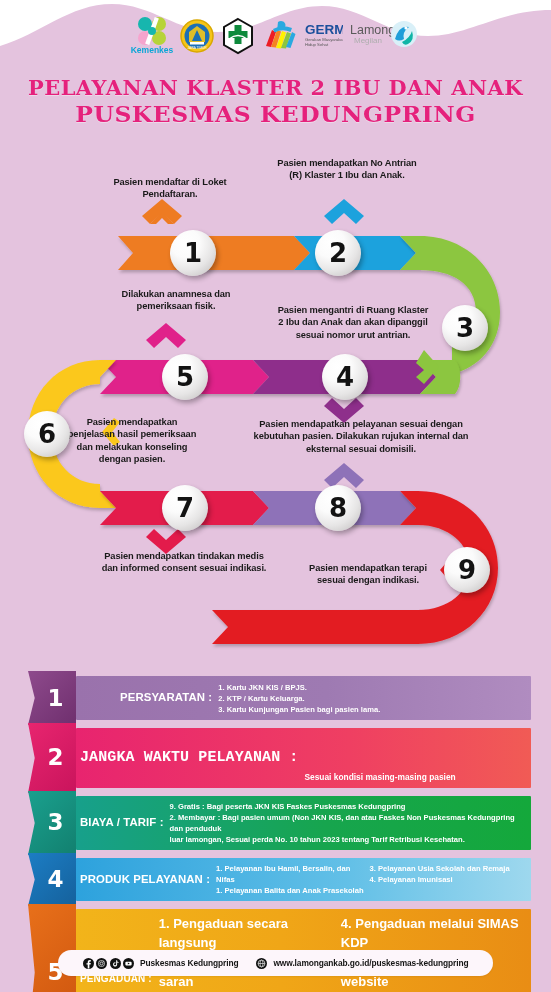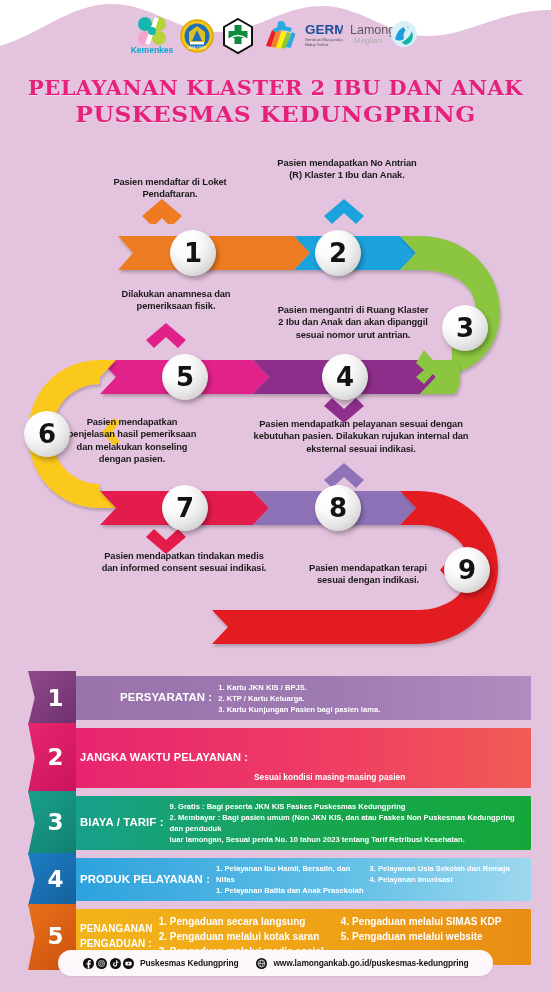--- a/index.html
+++ b/index.html
@@ -173,34 +173,34 @@
     margin-top: 39px;
   }
 
   
   .r1 .tab { background: linear-gradient(135deg,#8e4a8c 0%, #6f2f6e 100%); }
   .r1 .body-bar { background: linear-gradient(90deg,#9a72ac 0%, #9e7ab2 55%, #b08cc0 100%); }
   .r1 .row-title { font-size: 11.4px; padding-left: 40px; }
 
   .r2 .tab { background: linear-gradient(135deg,#e8256f 0%, #c9145c 100%); }
   .r2 .body-bar { background: linear-gradient(90deg,#e8246f 0%, #ef3f62 60%, #f15b55 100%); }
-  .r2 .row-title { font-size: 11px; }
+  .r2 .row-title { font-size: 15px; font-family: Liberation Mono, monospace; }
 
   .r3 .tab { background: linear-gradient(135deg,#1aa08e 0%, #12806f 100%); }
   .r3 .body-bar { background: linear-gradient(90deg,#17a08b 0%, #17a54e 55%, #14a83b 100%); }
   .r3 .row-title { font-size: 11.4px; }
 
   .r4 .tab { background: linear-gradient(135deg,#1c7dc4 0%, #15619c 100%); }
   .r4 .body-bar { background: linear-gradient(90deg,#2da2dd 0%, #63c0e7 60%, #9ed8ee 100%); }
   .r4 .row-title { font-size: 11.4px; }
 
   .r5 .tab { background: linear-gradient(135deg,#e8701a 0%, #cb520d 100%); }
   .r5 .body-bar { background: linear-gradient(90deg,#f2b41a 0%, #f0a617 45%, #e98d14 100%); }
   .r5 .row-title { font-size: 10px; line-height: 1.45; }
-  .r5 .row-item { font-size: 10px; line-height: 1.5; }
+  .r5 .row-item { font-size: 13px; line-height: 1.5; }
 
   
   #footer {
     position: absolute;
     left: 58px; top: 950px;
     width: 435px; height: 26px;
     background: #fdf6fb;
     border-radius: 13px;
     display: flex;
     align-items: center;
@@ -379,21 +379,21 @@
 Ibu dan Anak.</div>
     <div class="flow-label" style="left:276px; top:138px; width:154px;margin-top:16px;">Pasien mengantri di Ruang
 Klaster 2 Ibu dan Anak dan
 akan dipanggil sesuai nomor
 urut antrian.</div>
     <div class="flow-label" style="left:112px; top:138px; width:128px;">Dilakukan anamnesa
 dan pemeriksaan fisik.</div>
     <div class="flow-label" style="left:236px; top:268px; width:250px;">Pasien mendapatkan pelayanan sesuai
 dengan kebutuhan pasien.
 Dilakukan rujukan internal dan eksternal
-sesuai indikasi.</div>
+sesuai domisili.</div>
     <div class="flow-label" style="left:62px; top:266px; width:140px;">Pasien mendapatkan
 penjelasan hasil
 pemeriksaan dan
 melakukan konseling
 dengan pasien.</div>
     <div class="flow-label" style="left:96px; top:400px; width:176px;">Pasien mendapatkan tindakan
 medis dan informed consent
 sesuai indikasi.</div>
     <div class="flow-label" style="left:300px; top:412px; width:136px;">Pasien mendapatkan
 terapi sesuai dengan

